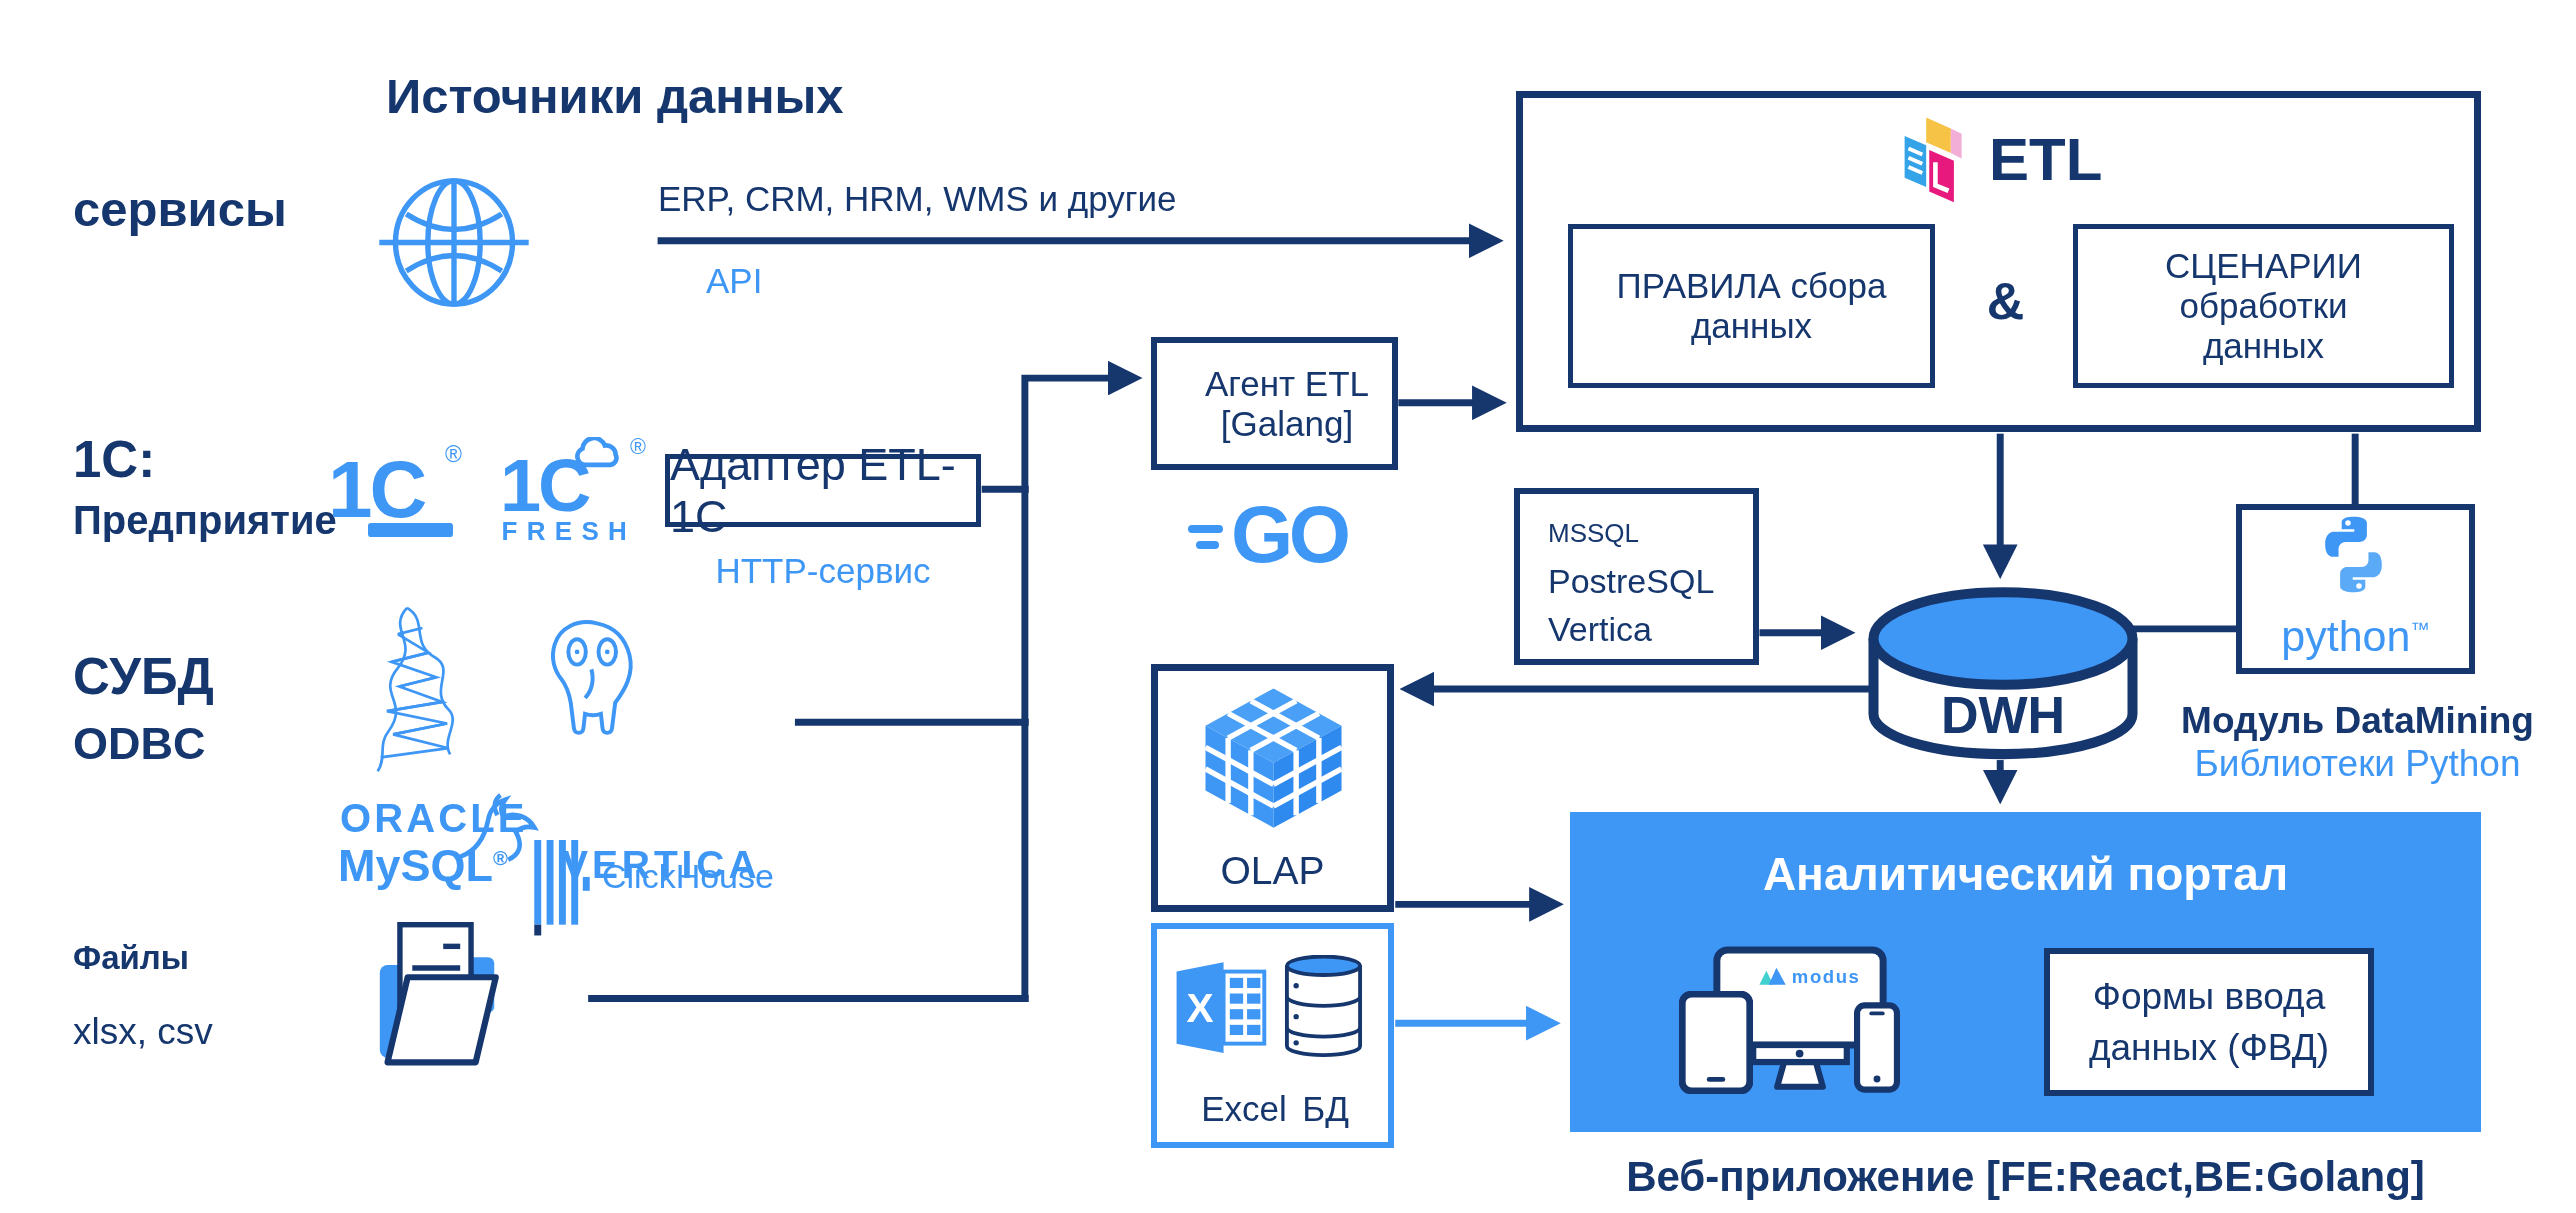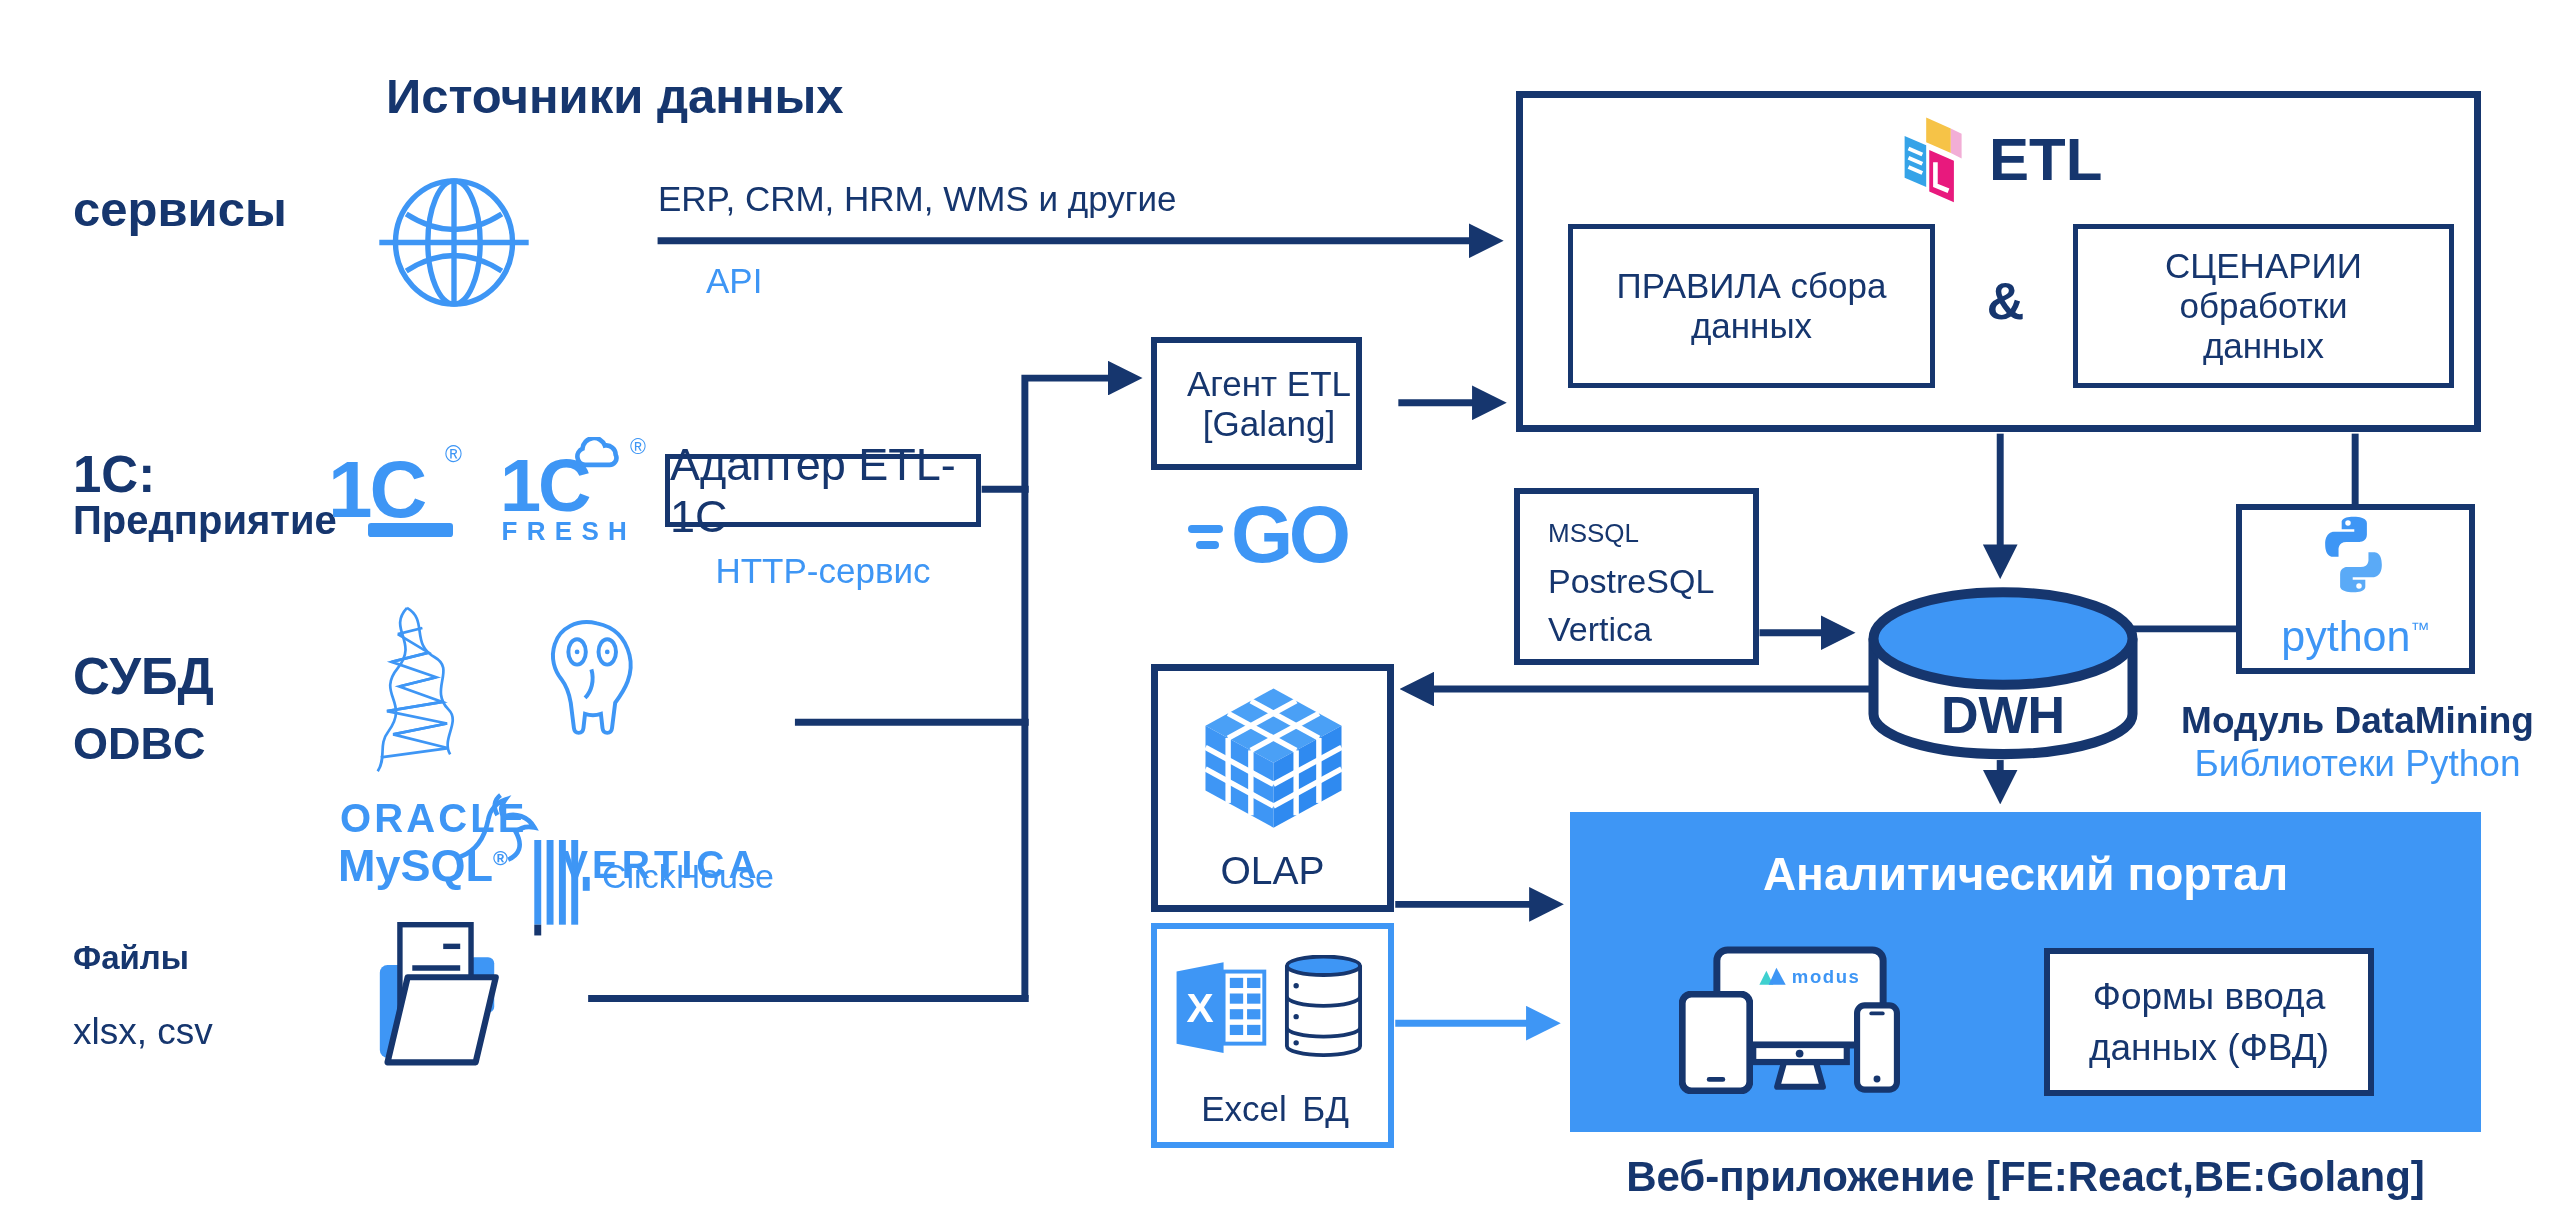--- a/index.html
+++ b/index.html
@@ -68,21 +68,21 @@
       <ellipse cx="100" cy="85" rx="34" ry="80"></ellipse>
       <line x1="100" y1="5" x2="100" y2="165"></line>
       <line x1="3" y1="85" x2="197" y2="85"></line>
       <path d="M38 48 Q100 88 162 48"></path>
       <path d="M38 122 Q100 82 162 122"></path>
     </g>
   </svg>
   <div class="t" style="left:658px;top:177px;font-size:35px;">ERP, CRM, HRM, WMS и другие</div>
   <div class="t blue" style="left:658px;top:259px;font-size:35px;margin-left:48px;">API</div>
 
-  <div class="t b" style="left:73px;top:428px;font-size:51px;margin-top:15px;">1С:</div>
+  <div class="t b" style="left:73px;top:428px;font-size:51px;">1С:</div>
   <div class="t b" style="left:73px;top:495px;font-size:40px;">Предприятие</div>
 
   <div class="abs" style="left:328px;top:440px;width:154px;height:104px;">
     <span class="t blue b" style="left:0;top:0;font-size:80px;letter-spacing:-3.1px;">1С</span>
     <span class="abs" style="left:40px;top:83px;width:85px;height:14px;background:var(--blue);border-radius:3.1px;"></span>
     <span class="t blue" style="left:117px;top:0px;font-size:23px;">®</span>
   </div>
   <div class="abs" style="left:500px;top:432px;width:154px;height:116px;">
     <span class="t blue b" style="left:0;top:7.7px;font-size:74px;letter-spacing:-3.1px;">1С</span>
     <svg class="abs" style="left:74px;top:4.6px;" width="54" height="31" viewBox="0 0 70 40">
@@ -144,21 +144,21 @@
     <rect x="128" y="48" width="34" height="72" rx="8" class="fill-blue"></rect>
     <rect x="40" y="6" width="92" height="128" fill="#fff" class="stroke-navy" stroke-width="7"></rect>
     <g class="stroke-navy" stroke-width="7">
       <line x1="96" y1="34" x2="118" y2="34"></line>
       <line x1="56" y1="62" x2="118" y2="62"></line>
       <line x1="56" y1="90" x2="118" y2="90"></line>
     </g>
     <path d="M24 184 L50 74 L164 74 L138 184 Z" fill="#fff" class="stroke-navy" stroke-width="8" stroke-linejoin="round"></path>
   </svg>
 
-  <div class="box flexc" style="left:1151px;top:337px;width:211px;height:133px;padding-left:25px;">
+  <div class="box flexc" style="left:1151px;top:337px;width:247px;height:133px;padding-left:25px;">
     <span style="font-size:35px;font-weight:500;">Агент ETL</span>
     <span style="font-size:35px;font-weight:500;">[Galang]</span>
   </div>
   <div class="abs" style="left:1188px;top:485px;width:193px;height:96px;">
     <span class="abs" style="left:0;top:40px;width:35px;height:7.7px;background:var(--blue);border-radius:3.9px;"></span>
     <span class="abs" style="left:7.7px;top:56px;width:23px;height:7.7px;background:var(--blue);border-radius:3.9px;"></span>
     <span class="t blue" style="left:43px;top:0px;font-size:80px;font-weight:800;letter-spacing:-4.6px;">GO</span>
   </div>
 
   <div class="box" style="left:1516px;top:91px;width:965px;height:341px;border-width:7px;"></div>

